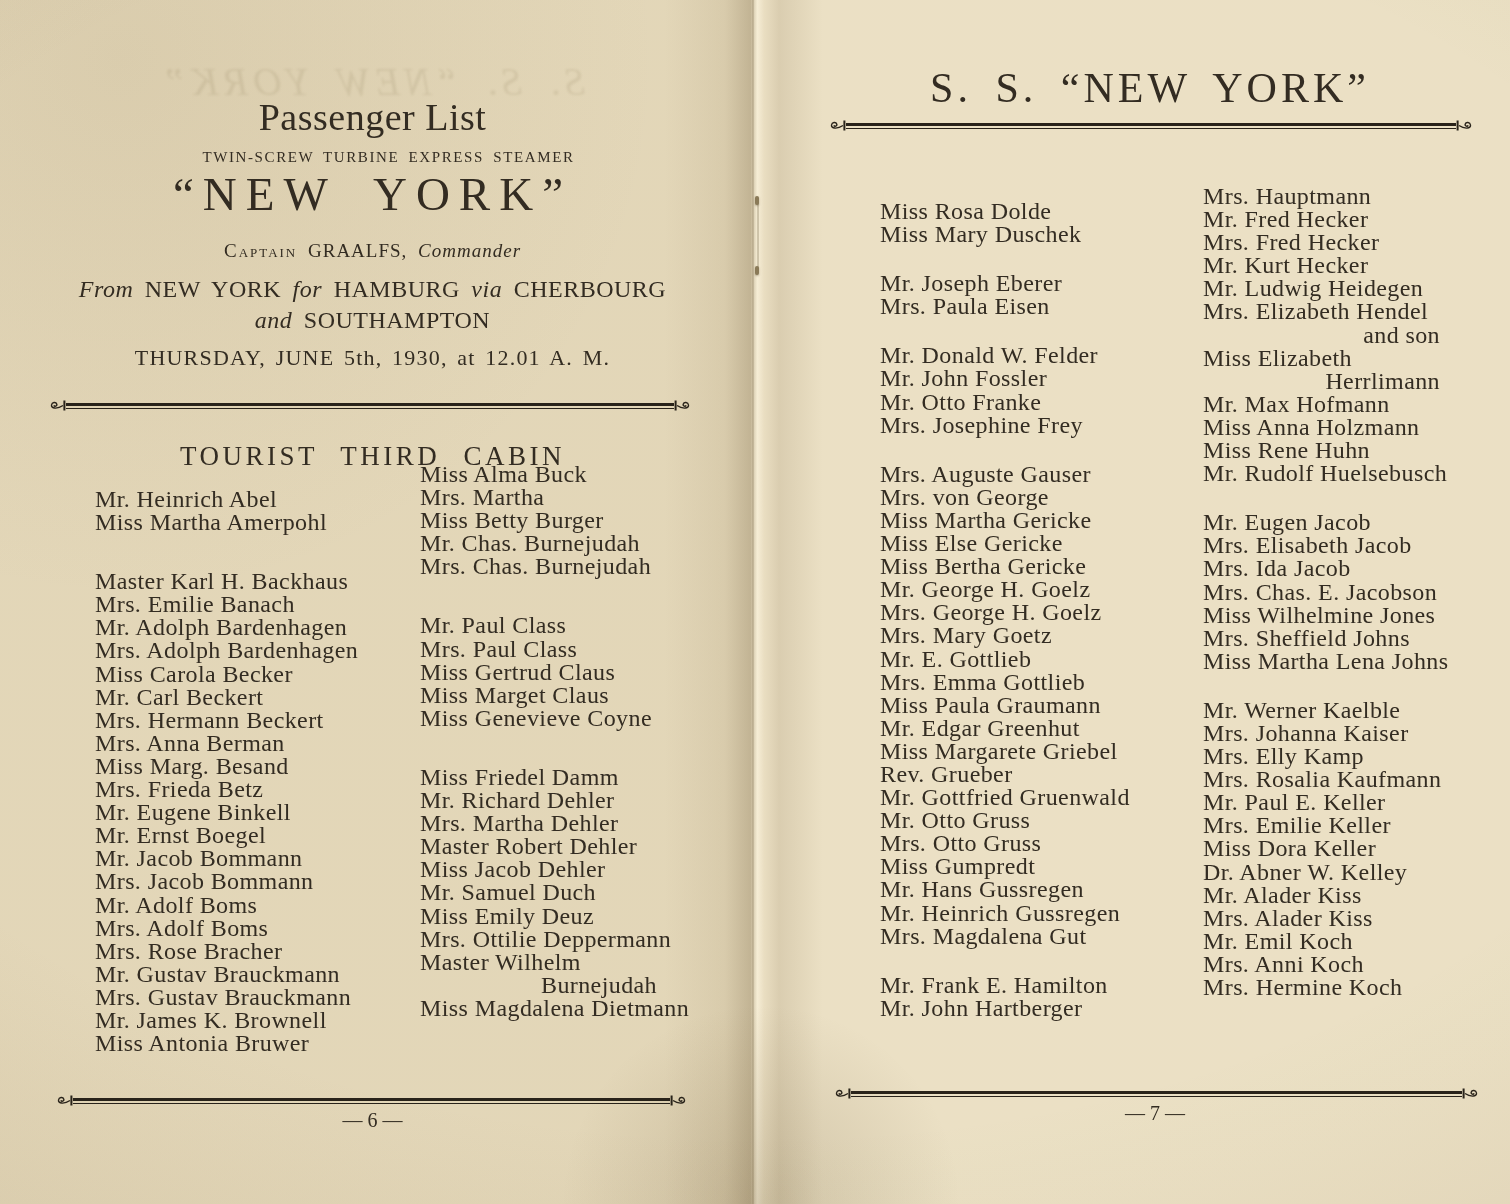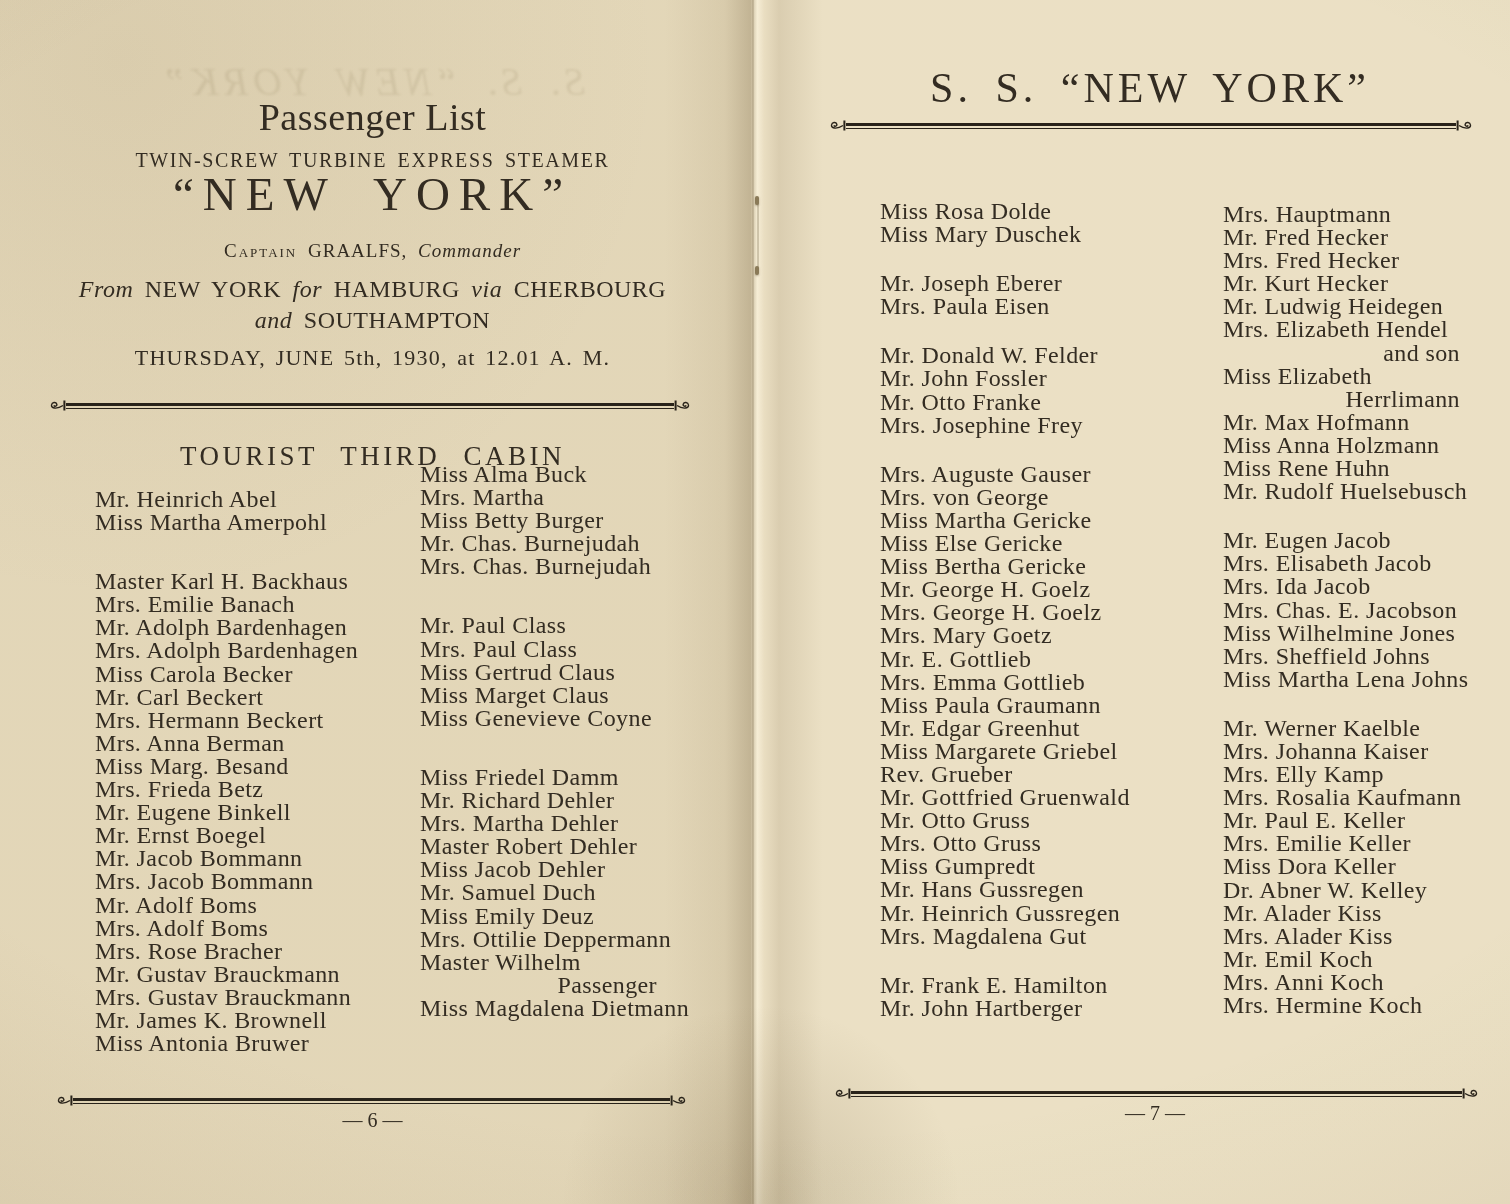--- a/index.html
+++ b/index.html
@@ -26,21 +26,21 @@
   .ctr{text-align:center;}
 
   
   .ghost{
     top:58px;left:55px;width:635px;height:74px;text-align:center;
     font-style:italic;font-size:40px;letter-spacing:5px;word-spacing:8px;
     color:rgba(125,108,72,0.13);transform:scaleX(-1);filter:blur(1.2px);
     white-space:nowrap;
   }
   .left-title   {top:95px;  left:60px; width:625px; font-size:38px; letter-spacing:0.5px;text-align:center;}
-  .left-steamer {top:149px; left:60px; width:625px; font-size:20px; letter-spacing:1.6px; word-spacing:4px;}
+  .left-steamer {top:149px; left:76px; width:625px; font-size:15px; letter-spacing:1.6px; word-spacing:4px;}
   .left-ship    {top:167px; left:60px; width:625px; font-size:47px; letter-spacing:9px; word-spacing:18px; white-space:nowrap;}
   .left-captain {top:240px; left:60px; width:625px; font-size:19px; letter-spacing:1px; word-spacing:5px;}
   .left-route1  {top:276px; left:60px; width:625px; font-size:24px; letter-spacing:0.5px; word-spacing:5px; white-space:nowrap;}
   .left-route2  {top:307px; left:60px; width:625px; font-size:24px; letter-spacing:0.5px; word-spacing:5px;}
   .left-sailing {top:345px; left:60px; width:625px; font-size:22px; letter-spacing:1.2px; word-spacing:3px;}
   .left-section {top:441px; left:60px; width:625px; font-size:27px; letter-spacing:3.5px; word-spacing:13px;}
   .left-pagenum {top:1109px;left:60px; width:625px; font-size:20px;}
 
   .right-header {top:64px; left:835px; width:630px; font-size:42px; letter-spacing:4px; word-spacing:9px; white-space:nowrap;}
   .right-pagenum{top:1102px;left:845px;width:620px; font-size:20px;}
@@ -59,21 +59,21 @@
 
   
   .names{font-size:24px;letter-spacing:0.4px;}
   .name-line{line-height:23.1px;white-space:nowrap;min-height:23.1px;}
   .name-line.cont{text-align:right;padding-right:25px;}
   .name-line.gap{height:36px;min-height:36px;line-height:0;}
   .pg-right .name-line.gap{height:26px;min-height:26px;}
   .left-col1 {top:488px;left:95px;  width:300px;}
   .left-col2 {top:463px;left:420px; width:262px;}
   .right-col1{top:200px;left:880px; width:305px;}
-  .right-col2{top:203px;left:1203px;width:262px;margin-left:20px;}
+  .right-col2{top:185px;left:1203px;width:262px;}
 
   
   .crease-dark{top:0;bottom:0;left:752px;width:2px;background:rgba(95,75,42,0.18);}
   .stitch{left:755px;width:4px;height:9px;border-radius:2px;background:#8a7a58;box-shadow:0 1px 2px rgba(60,45,20,0.35);}
   .stitch.s1{top:196px;}
   .stitch.s2{top:266px;}
   .thread{left:757px;top:200px;width:2px;height:70px;background:rgba(120,105,75,0.30);}
 </style>
 </head>
 <body>
@@ -149,21 +149,21 @@
         <div class="name-line gap"></div>
         <div class="name-line">Miss Friedel Damm</div>
         <div class="name-line">Mr. Richard Dehler</div>
         <div class="name-line">Mrs. Martha Dehler</div>
         <div class="name-line">Master Robert Dehler</div>
         <div class="name-line">Miss Jacob Dehler</div>
         <div class="name-line">Mr. Samuel Duch</div>
         <div class="name-line">Miss Emily Deuz</div>
         <div class="name-line">Mrs. Ottilie Deppermann</div>
         <div class="name-line">Master Wilhelm</div>
-        <div class="name-line cont">Passenger</div>
+        <div class="name-line cont">Burnejudah</div>
         <div class="name-line">Miss Magdalena Dietmann</div>
       </div>
 
     <div class="abs rule left-rule-bottom">
       <svg width="18" height="13" viewBox="0 0 18 13">
           <path d="M15 6.5 C9 10.5 3 9.5 3.5 6 C4 3 8 2.6 8.8 5.2 C9.4 7.2 6.6 7.8 5.8 6.3" fill="none" stroke="#29231a" stroke-width="1.4"></path>
           <rect x="15.4" y="1.5" width="2" height="10" fill="#29231a"></rect>
         </svg>
       <div class="bar"></div>
       <svg width="18" height="13" viewBox="0 0 18 13" style="transform:scaleX(-1)">

